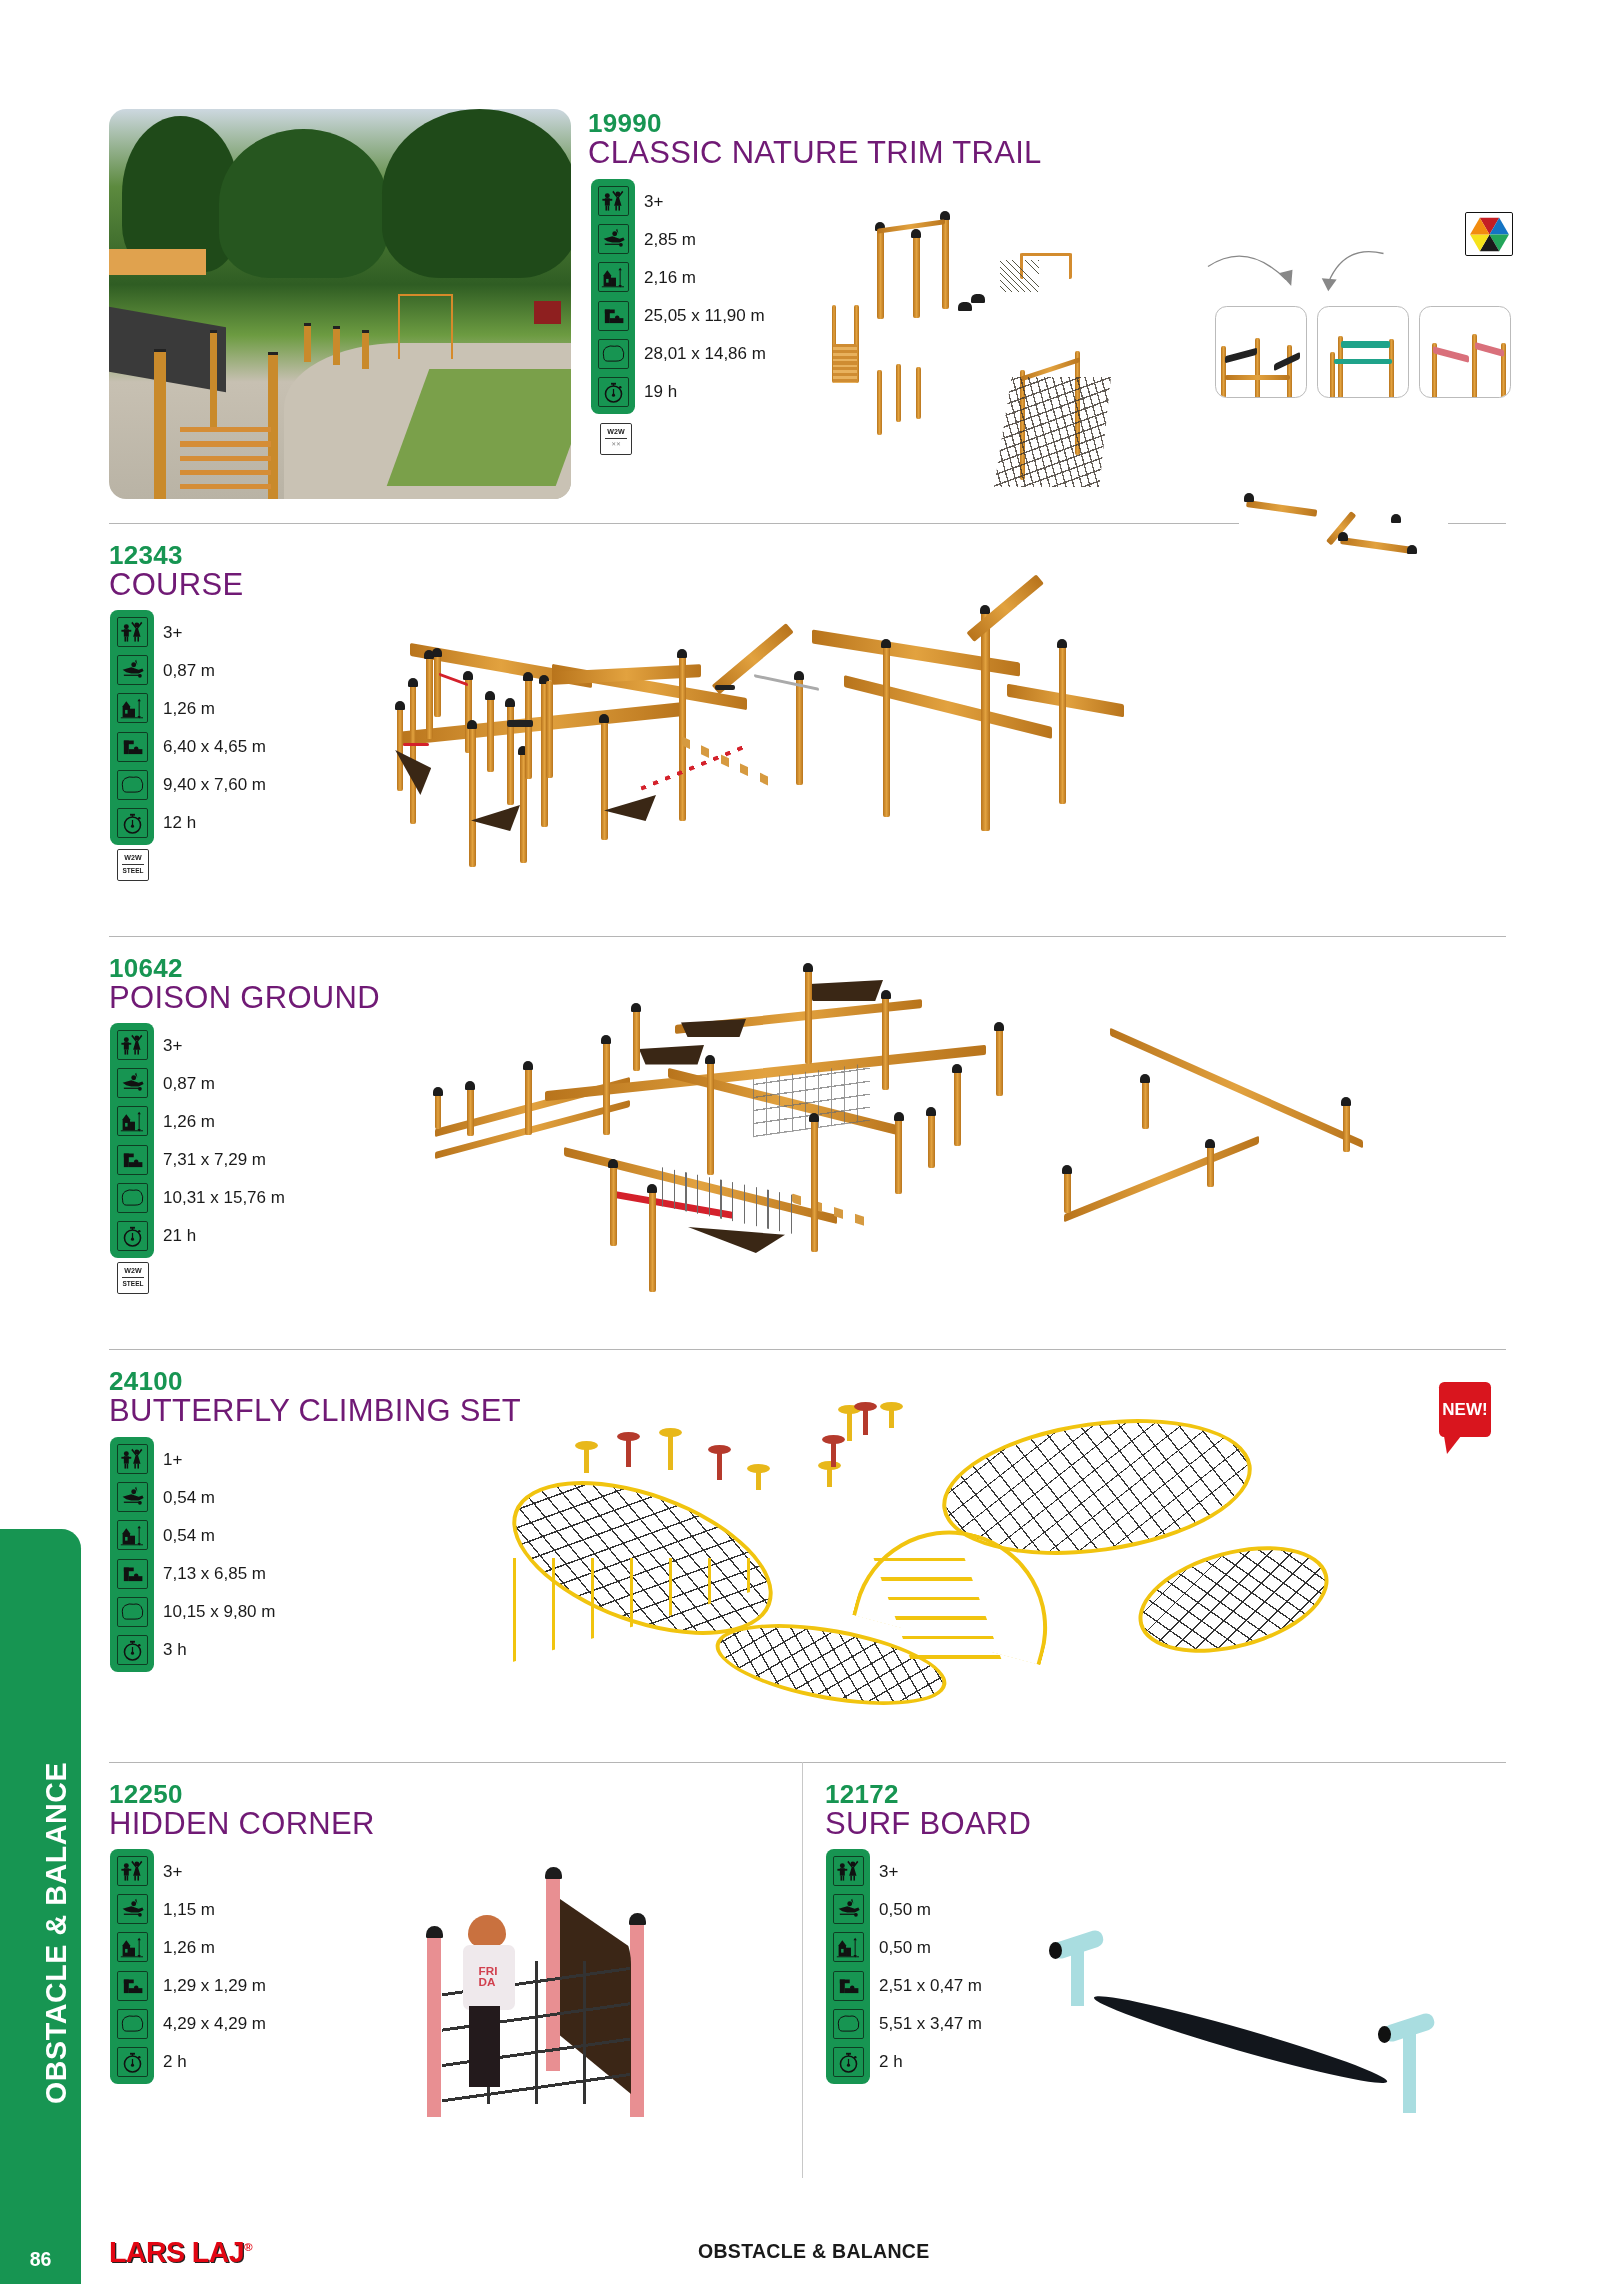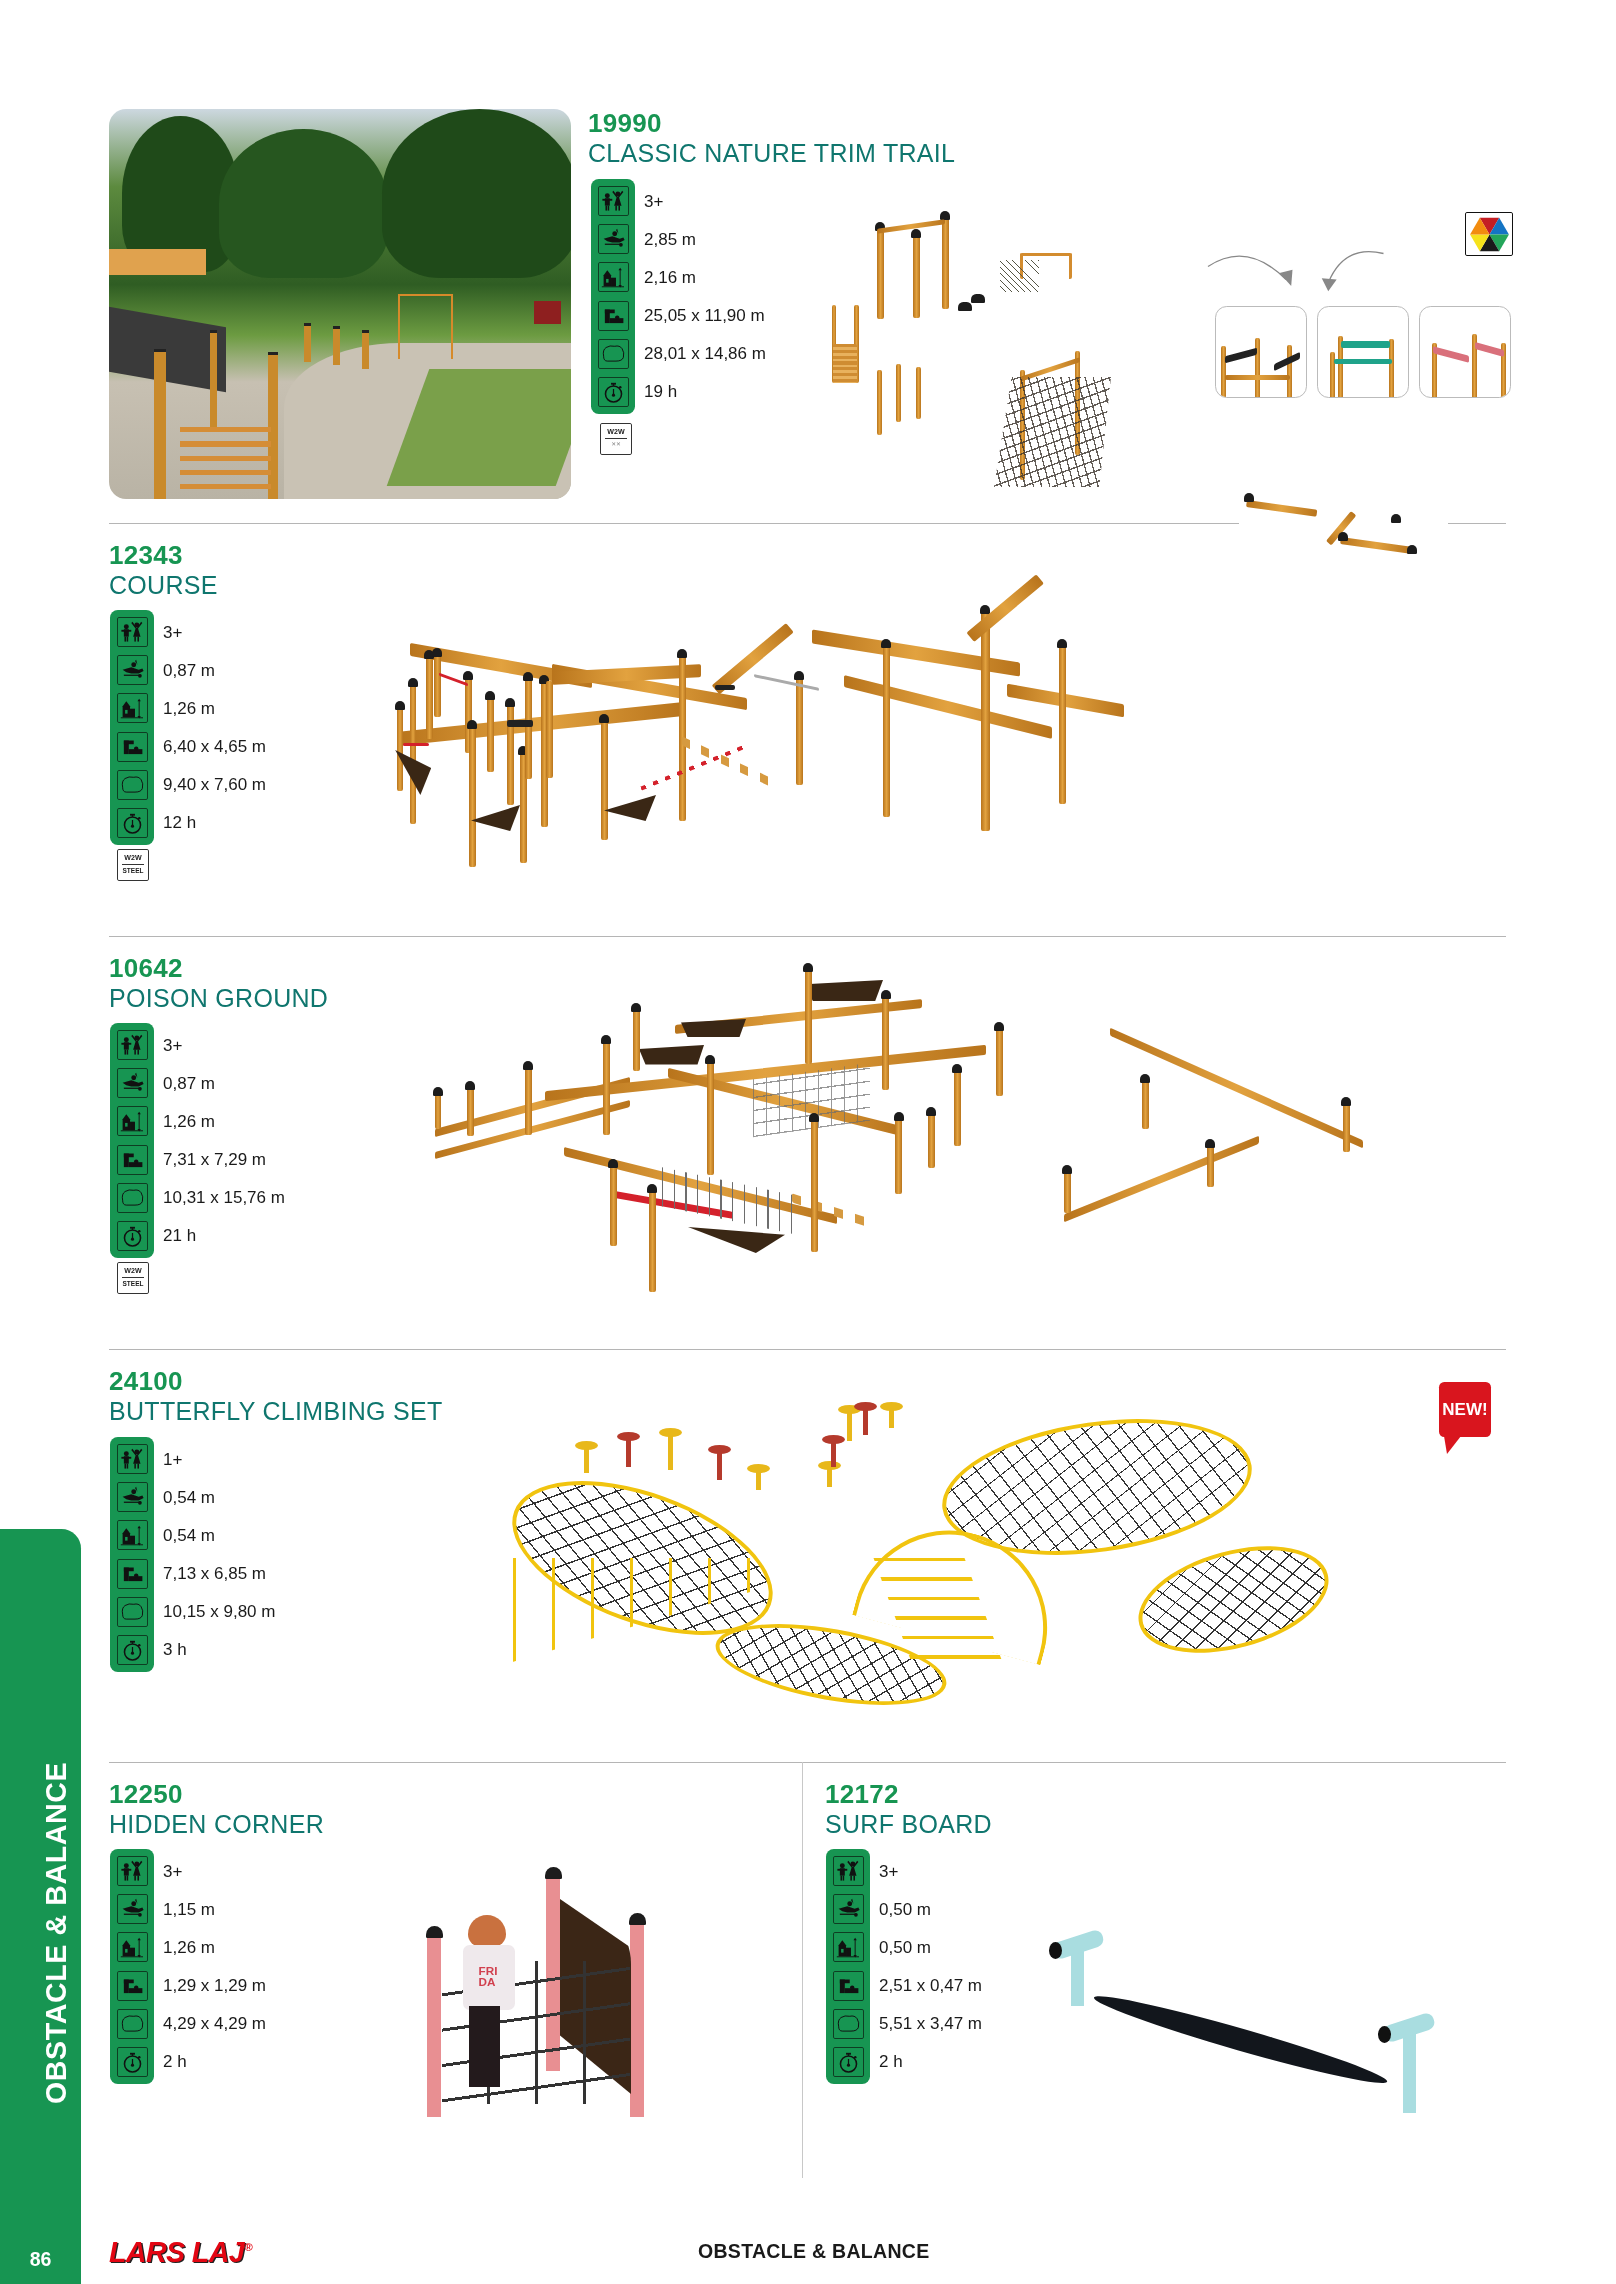--- a/index.html
+++ b/index.html
@@ -3,30 +3,30 @@
 <meta charset="utf-8">
 <style>
   * { box-sizing: border-box; margin: 0; padding: 0; }
   html, body { width: 1617px; height: 2284px; background: #ffffff; overflow: hidden; }
   body { position: relative; font-family: "Liberation Sans", "DejaVu Sans", sans-serif; color: #1a1a1a; }
 
   .side-tab { position: absolute; left: 0; top: 1529px; width: 81px; height: 755px; background: #179552; border-top-right-radius: 19.5px; }
   .side-tab-label { position: absolute; left: 40px; top: 2104px; transform-origin: 0 0; transform: rotate(-90deg); color: #fff; font-weight: bold; font-size: 28.6px; letter-spacing: 0.6px; white-space: nowrap; font-family: "Liberation Sans", sans-serif; }
   .page-number { position: absolute; left: 0; top: 2248px; width: 81px; text-align: center; color: #fff; font-size: 19.5px; font-weight: bold; }
 
-  .footer-logo { position: absolute; left: 109px; top: 2236px; color: #e30613; font-weight: 900; font-size: 28.6px; font-style: italic; letter-spacing: -0.6px; text-shadow: 1.3px 1.3px 0 #222; font-family: "Liberation Sans", sans-serif; }
+  .footer-logo { position: absolute; left: 109px; top: 2236px; color: #e30613; font-weight: 900; font-size: 28.6px; letter-spacing: -0.6px; text-shadow: 1.3px 1.3px 0 #222; font-family: "Liberation Sans", sans-serif; }
   .footer-logo sup { font-size: 11.7px; text-shadow: none; color: #e30613; }
   .footer-section { position: absolute; left: 698px; top: 2240px; font-size: 19.5px; font-weight: bold; letter-spacing: 0.3px; }
 
   .divider { position: absolute; height: 1.3px; background: #b5b5b5; }
   .vdivider { position: absolute; width: 1.3px; background: #c8c8c8; }
 
   .product { position: absolute; }
   .p-code { color: #179552; font-weight: bold; font-size: 26px; line-height: 28.6px; letter-spacing: 0.3px; }
-  .p-name { color: #0f766e; font-size: 25px; line-height: 28.6px; letter-spacing: 0.3px; margin-top: 1.3px; }
+  .p-name { color: #701a75; font-size: 31px; line-height: 28.6px; letter-spacing: 0.3px; margin-top: 1.3px; }
 
   .spec-block { position: absolute; }
   .spec-bar { position: absolute; left: 0; top: 0; width: 44px; background: #179552; border-radius: 7.8px; padding: 6.5px 0 6.5px 6.5px; }
   .spec-icon { width: 31px; height: 30px; border: 1.3px solid #0e3d22; border-radius: 1.9px; margin-bottom: 8.4px; position: relative; display: flex; align-items: center; justify-content: center; }
   .spec-icon:last-child { margin-bottom: 0; }
   .spec-icon svg { width: 25px; height: 23.4px; }
   .spec-values { position: absolute; left: 53px; top: 6.5px; }
   .spec-val { height: 38px; font-size: 17px; line-height: 31px; color: #1a1a1a; white-space: nowrap; }
 
   .cert-badge { position: absolute; width: 32px; height: 32px; border: 1.3px solid #333; border-radius: 1.9px; background: #fff; text-align: center; font-size: 7.1px; font-weight: bold; line-height: 9px; padding-top: 3.9px; }

